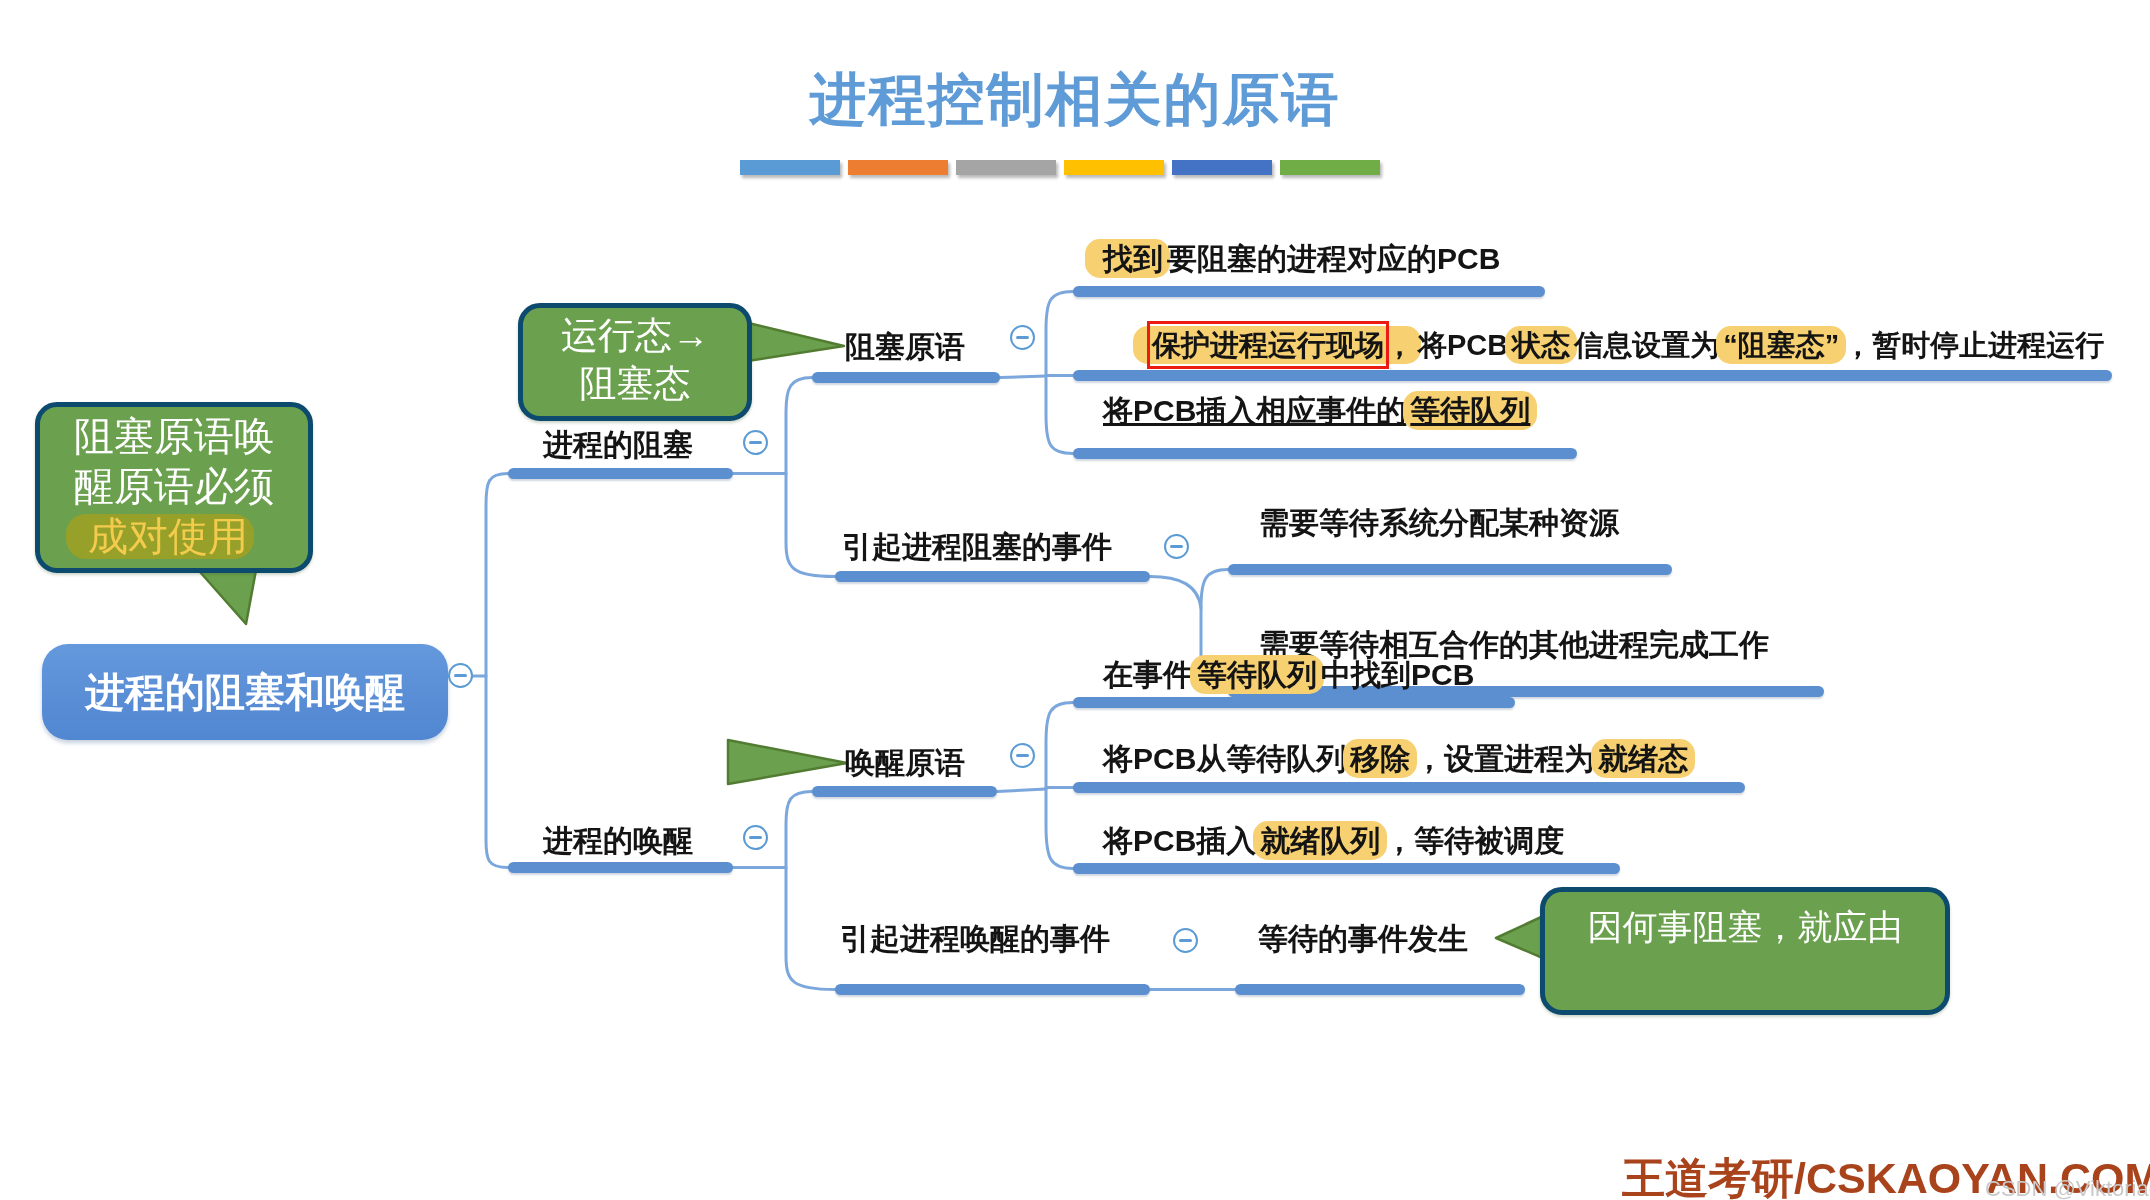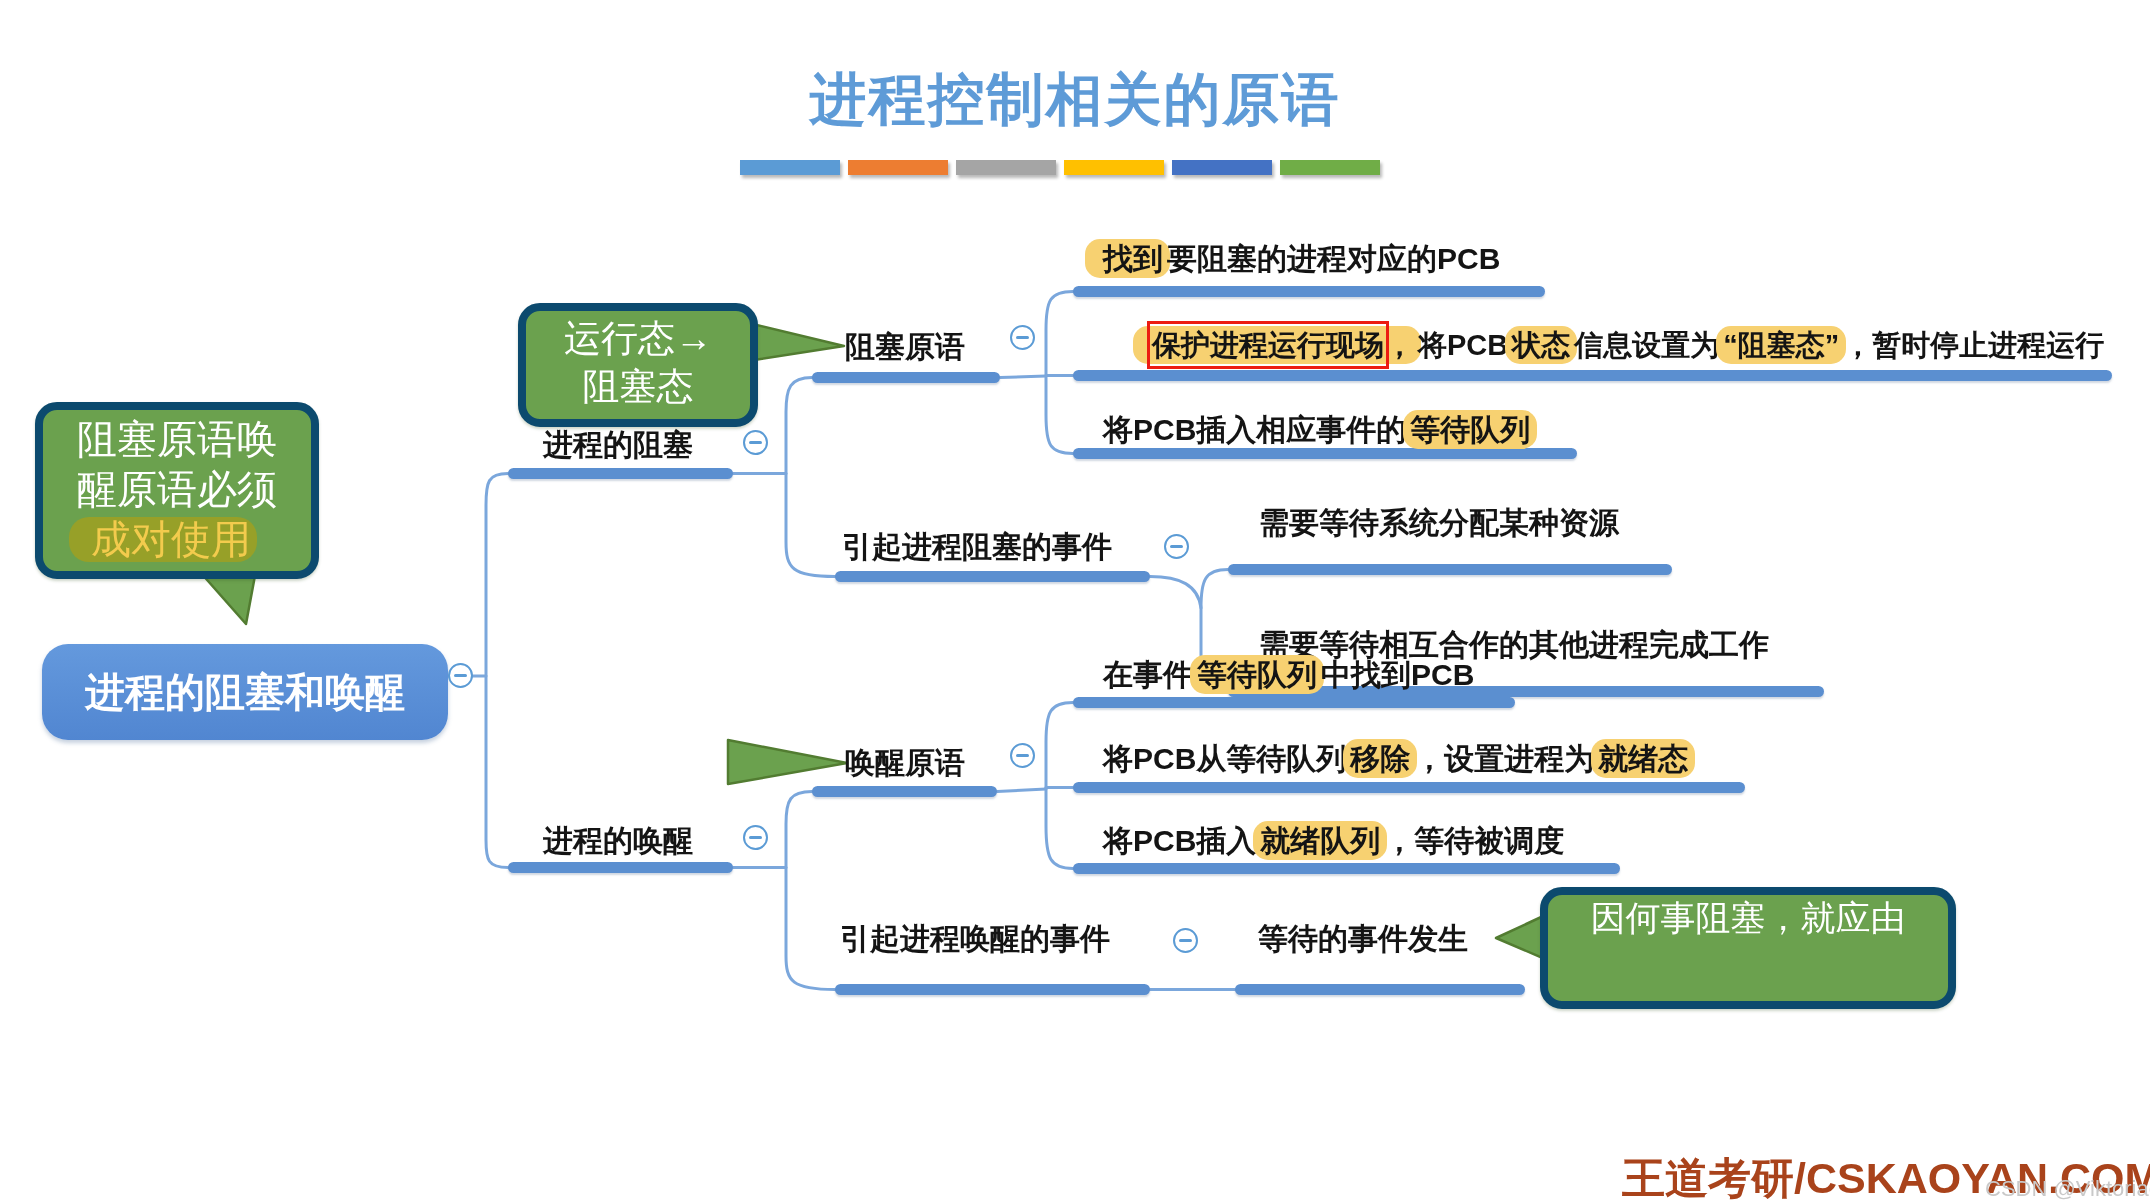--- a/index.html
+++ b/index.html
@@ -17,21 +17,21 @@
   
   .hl{background:#F7D171;border-radius:15px;padding:3px 7px;margin:0 -3px;}
   .hl-lead{padding-left:18px;margin-left:-18px;}
   .redbox{outline:3px solid #EC1C12;outline-offset:1px;padding:4px 1px;}
   
   .minus{position:absolute;width:25px;height:25px;box-sizing:border-box;border:2.5px solid #5B9BD5;
          border-radius:50%;background:#fff;z-index:5;}
   .minus::after{content:"";position:absolute;left:4px;right:4px;top:50%;margin-top:-1.5px;height:3px;
          background:#5B9BD5;border-radius:2px;}
   
-  .bubble{position:absolute;z-index:3;background:#6BA14E;border:8px solid #0c4a6e;border-radius:22px;
+  .bubble{position:absolute;z-index:3;background:#6BA14E;border:5px solid #0c4a6e;border-radius:22px;
           color:#fff;text-align:center;font-family:"Liberation Serif",serif;
           box-shadow:0 2px 3px rgba(60,90,40,.25);}
   .bubble .bl{white-space:nowrap;}
   .olive-pill{background:#97A028;border-radius:20px;padding:0 6px 0 22px;margin-left:-28px;color:#F3CB4D;}
   .yellow-t{color:#F3CB4D;}
   
   .root-node{position:absolute;z-index:4;background:linear-gradient(#6499DD,#5186D1);border-radius:26px;
              color:#fff;font-weight:700;display:flex;align-items:center;justify-content:center;
              box-shadow:0 3px 4px rgba(90,120,160,.35);margin-top:12px;}
   .title{position:absolute;z-index:2;left:0;width:2150px;text-align:center;font-weight:700;
@@ -100,21 +100,21 @@
   <div class="nlabel" style="left:845px;top:328px;">阻塞原语</div>
   <div class="bar" style="left:812px;top:372px;width:188px;"></div>
   <div class="minus" style="left:1010px;top:325px;"></div>
 
   <div class="nlabel leaf" style="left:1103px;top:240px;"><span class="hl hl-lead">找到</span><span>要阻塞的进程对应的PCB</span></div>
   <div class="bar" style="left:1073px;top:286px;width:472px;"></div>
 
   <div class="nlabel leaf small29" style="left:1103px;top:326px;"><span class="hl hl-lead"><span class="redbox">保护进程运行现场</span><span>，</span></span><span>将PCB</span><span class="hl">状态</span><span>信息设置为</span><span class="hl">“阻塞态”</span><span>，暂时停止进程运行</span></div>
   <div class="bar" style="left:1073px;top:370px;width:1039px;"></div>
 
-  <div class="nlabel leaf" style="left:1103px;top:411px;"><span>将PCB插入相应事件的</span><span class="hl">等待队列</span></div>
+  <div class="nlabel leaf" style="left:1103px;top:392px;text-decoration:underline;"><span>将PCB插入相应事件的</span><span class="hl">等待队列</span></div>
   <div class="bar" style="left:1073px;top:448px;width:504px;"></div>
 
   <div class="nlabel" style="left:842px;top:528px;">引起进程阻塞的事件</div>
   <div class="bar" style="left:835px;top:571px;width:315px;"></div>
   <div class="minus" style="left:1164px;top:534px;"></div>
 
   <div class="nlabel leaf" style="left:1259px;top:504px;">需要等待系统分配某种资源</div>
   <div class="bar" style="left:1228px;top:564px;width:444px;"></div>
 
   <div class="nlabel leaf" style="left:1259px;top:626px;">需要等待相互合作的其他进程完成工作</div>
@@ -138,20 +138,20 @@
   <div class="nlabel leaf" style="left:1103px;top:822px;"><span>将PCB插入</span><span class="hl">就绪队列</span><span>，等待被调度</span></div>
   <div class="bar" style="left:1073px;top:863px;width:547px;"></div>
 
   <div class="nlabel" style="left:840px;top:920px;">引起进程唤醒的事件</div>
   <div class="bar" style="left:835px;top:984px;width:315px;"></div>
   <div class="minus" style="left:1173px;top:928px;"></div>
 
   <div class="nlabel leaf" style="left:1258px;top:920px;">等待的事件发生</div>
   <div class="bar" style="left:1235px;top:984px;width:290px;"></div>
 
-  <div class="bubble" style="left:1540px;top:887px;width:400px;height:106px;font-size:35px;line-height:48px;padding-top:0;">
+  <div class="bubble" style="left:1540px;top:887px;width:400px;height:106px;font-size:35px;line-height:48px;padding-top:12px;">
     <div class="bl">因何事阻塞，就应由</div>
   </div>
 
   <div class="footer-brand" style="left:1622px;top:1150px;font-size:43px;">王道考研/CSKAOYAN.COM</div>
   <div class="footer-mark" style="left:1985px;top:1176px;font-size:22px;">CSDN @Viktoriae</div>
 
 </div>
 
 </body></html>

